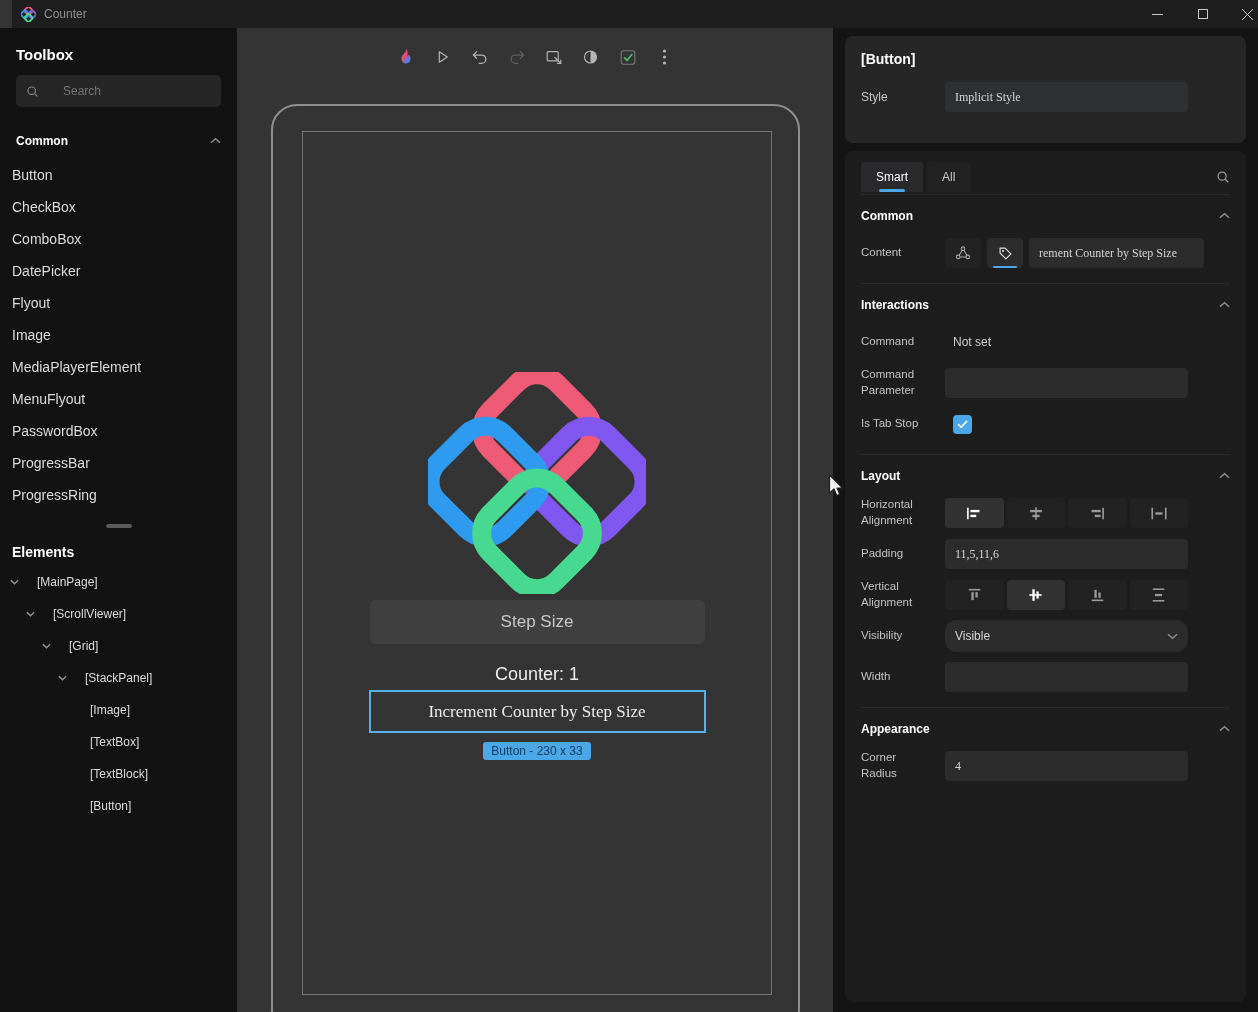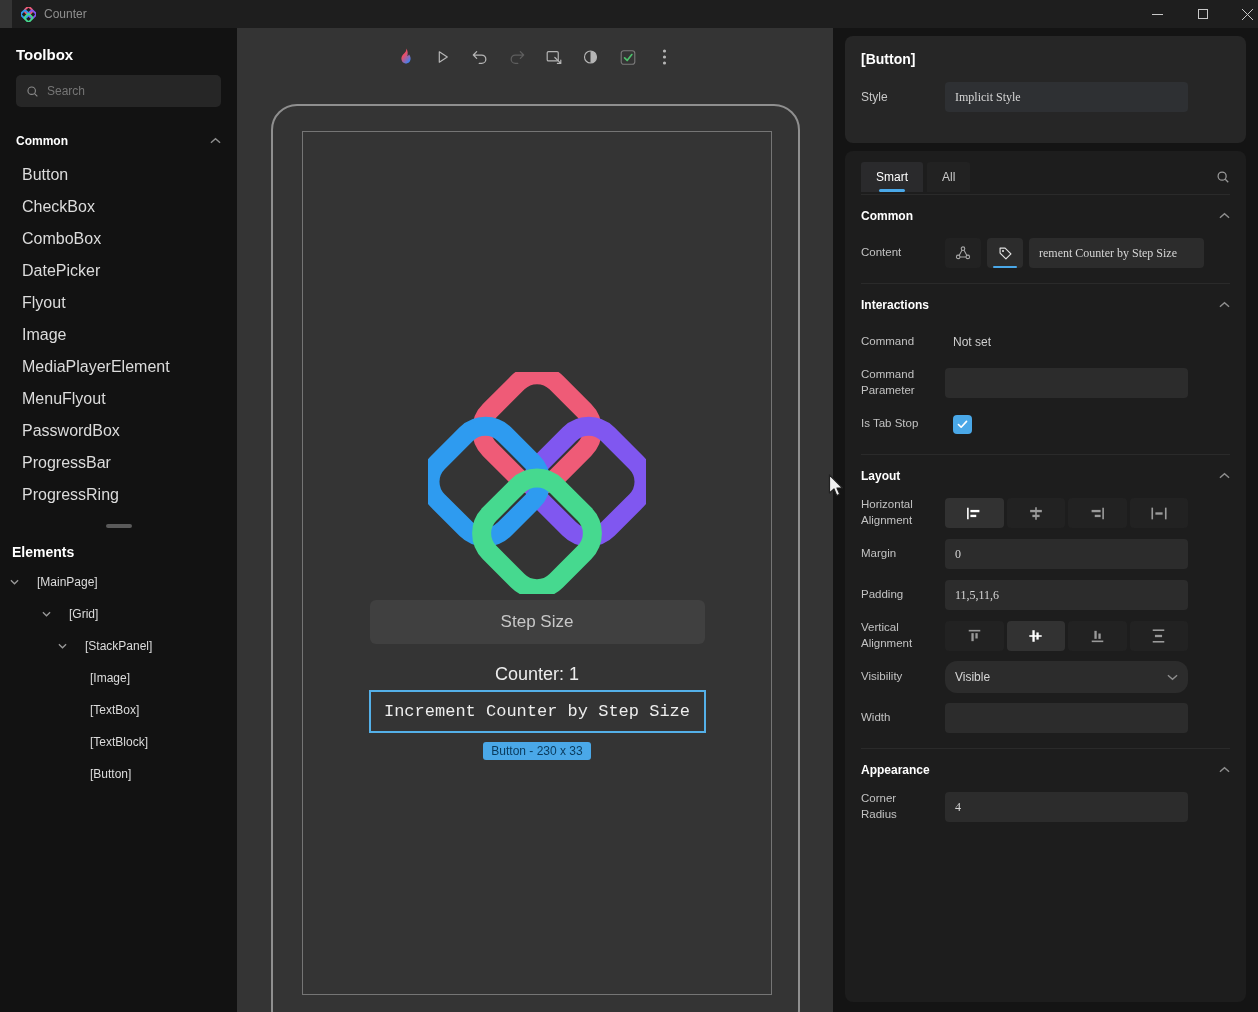--- a/index.html
+++ b/index.html
@@ -12,25 +12,25 @@
     display:flex;align-items:center;z-index:20}
   .titlebar .applogo{margin-left:9px}
   .titlebar .wtitle{margin-left:8px;color:#8f8f8f;font-size:12px}
   .win-controls{margin-left:auto;display:flex;height:28px}
   .win-btn{width:45px;height:28px;display:flex;align-items:center;justify-content:center;color:#c8c8c8}
 
   
   .sidebar{position:absolute;left:0;top:28px;width:237px;height:984px;background:#121212;z-index:5}
   .tb-title{padding:18px 16px 0;font-size:15px;font-weight:bold;color:#fff}
   .searchbox{margin:12px 16px 0;height:30px;background:#262626;border-radius:5px;
-    display:flex;align-items:center;padding:16px 10px;gap:8px;color:#8a8a8a}
+    display:flex;align-items:center;padding:16px 10px;gap:24px;color:#8a8a8a}
   .searchbox input{flex:1;background:transparent;border:none;outline:none;color:#cfcfcf;font-size:12px;font-family:inherit}
   .sec-row{margin-top:22px;padding:0 16px;height:24px;display:flex;align-items:center;justify-content:space-between;
     font-weight:bold;color:#fff;font-size:12px}
-  .tb-item{height:32px;line-height:32px;padding-left:22px;color:#dcdcdc;font-size:16px;cursor:default}
+  .tb-item{height:32px;line-height:32px;padding-left:12px;color:#dcdcdc;font-size:14px;cursor:default}
   .splitter{margin-top:10px;height:9px;display:flex;align-items:center;justify-content:center}
   .splitter .grip{width:26px;height:4px;border-radius:2px;background:#5a5a5a}
   .el-title{padding:14px 12px 6px;font-size:14px;font-weight:bold;color:#fff}
   .tree-row{height:32px;display:flex;align-items:center;gap:18px;color:#dcdcdc;font-size:12px}
   .tree-chev{color:#9a9a9a;flex:none;display:flex}
 
   
   .canvas{position:absolute;left:237px;top:28px;width:596px;height:984px;background:#343434;overflow:hidden}
   .dtoolbar{position:absolute;top:16px;left:50%;transform:translateX(-50%);
     display:flex;align-items:center;gap:13px}
@@ -38,21 +38,21 @@
   .dtool.dim{color:#5e5e5e}
   .phone{position:absolute;left:34px;top:76px;width:529px;height:932px;border:2px solid #8f8f8f;border-radius:26px}
   .screen{position:absolute;left:29px;top:25px;width:470px;height:864px;border:1px solid #757575;
     display:flex;flex-direction:column;align-items:center}
   .logo-wrap{margin-top:240px}
   .c-textbox{margin-top:6px;width:335px;height:44px;background:#404040;border-radius:6px;
     display:flex;align-items:center;justify-content:center;color:#c8c8c8;font-size:17px}
   .c-counter{margin-top:20px;font-size:18px;color:#ececec}
   .c-btn-sel{margin-top:5px;border:2px solid #54b0e8;width:337px;height:43px;
     display:flex;align-items:center;justify-content:center}
-  .c-btn{width:100%;height:100%;background:transparent;border:none;color:#ededed;font-size:17px;font-family:Liberation Mono, monospace}
+  .c-btn{width:100%;height:100%;background:transparent;border:none;color:#ededed;font-size:17px;font-family:Liberation Serif, serif}
   .c-badge{margin-top:9px;background:#4aa8e8;color:#0a3a5c;font-size:12px;padding:2px 8px;border-radius:3px}
 
   
   .inspector{position:absolute;left:833px;top:28px;width:425px;height:984px;background:#141414}
   .hdr-card{position:absolute;left:12px;top:8px;width:401px;height:107px;background:#262626;border-radius:8px;
     padding:15px 16px}
   .hdr-card .selname{font-size:14px;font-weight:bold;color:#fff}
   .main-card{position:absolute;left:12px;top:123px;width:401px;height:851px;background:#1d1d1d;border-radius:8px;
     padding:0 16px;overflow:hidden}
   .irow{display:flex;align-items:center;min-height:34px;margin:7px 0}
@@ -170,20 +170,28 @@
 
   <div>
     <div class="tree-row" style="padding-left:10px">
       <span class="tree-chev">
           <svg width="9" height="6" viewBox="0 0 10 6">
             <polyline points="1,1 5,5 9,1" fill="none" stroke="currentColor" stroke-width="1.4"></polyline>
           </svg>
         </span>
       <span>[MainPage]</span>
     </div>
+    <div class="tree-row" style="padding-left:26px">
+      <span class="tree-chev">
+          <svg width="9" height="6" viewBox="0 0 10 6">
+            <polyline points="1,1 5,5 9,1" fill="none" stroke="currentColor" stroke-width="1.4"></polyline>
+          </svg>
+        </span>
+      <span>[ScrollViewer]</span>
+    </div>
     <div class="tree-row" style="padding-left:42px">
       <span class="tree-chev">
           <svg width="9" height="6" viewBox="0 0 10 6">
             <polyline points="1,1 5,5 9,1" fill="none" stroke="currentColor" stroke-width="1.4"></polyline>
           </svg>
         </span>
       <span>[Grid]</span>
     </div>
     <div class="tree-row" style="padding-left:58px">
       <span class="tree-chev">
@@ -430,26 +438,20 @@
                 <svg width="18" height="15" viewBox="0 0 20 16">
                   <line x1="2.5" y1="1.5" x2="2.5" y2="14.5" stroke="currentColor" stroke-width="1.8"></line>
                   <line x1="17.5" y1="1.5" x2="17.5" y2="14.5" stroke="currentColor" stroke-width="1.8"></line>
                   <rect x="6" y="6.7" width="8" height="2.6" fill="currentColor"></rect>
                 </svg>
               </span>
           </div>
         </div>
       </div>
 
-      <div class="irow">
-        <span class="lbl">Margin</span>
-        <div class="ctrl">
-            <input class="ti" value="0" style="">
-          </div>
-      </div>
 
       <div class="irow">
         <span class="lbl">Padding</span>
         <div class="ctrl">
             <input class="ti" value="11,5,11,6" style="">
           </div>
       </div>
 
       <div class="irow">
         <span class="lbl">Vertical Alignment</span>

